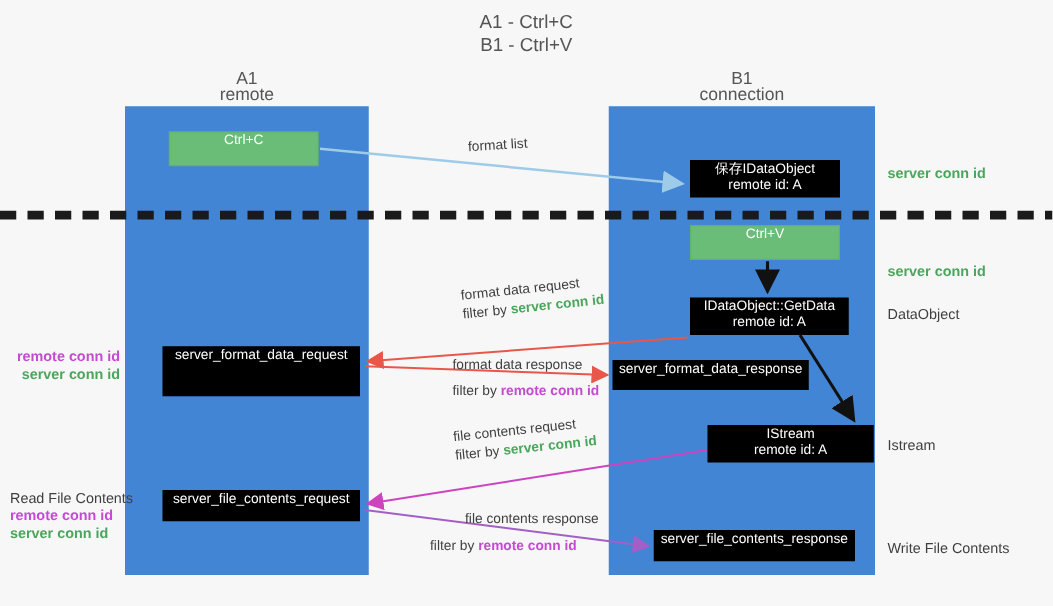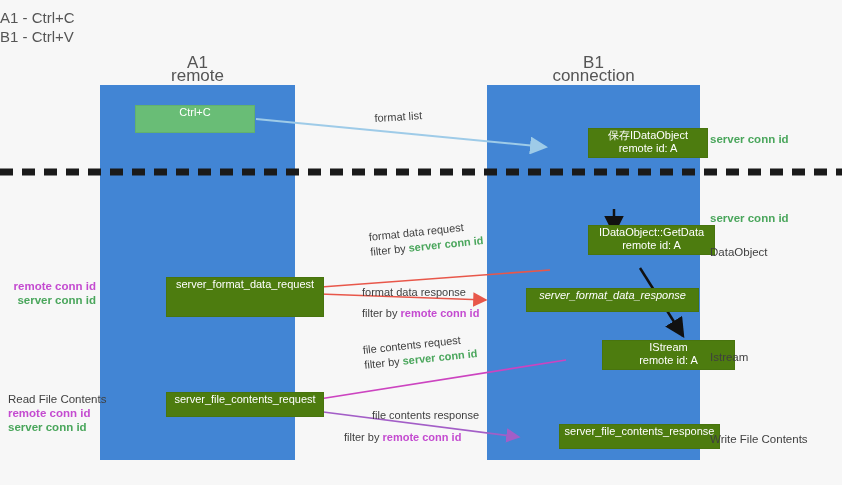--- a/index.html
+++ b/index.html
@@ -11,47 +11,47 @@
   }
   #stage{position:relative;width:842px;height:485px;}
 
   
   .lane{position:absolute;background:#4285d4;}
   #lane-a1{left:100px;top:85px;width:195px;height:375px;}
   #lane-b1{left:487px;top:85px;width:213px;height:375px;}
 
   .lane-head{
     position:absolute;text-align:center;
-    color:#555;font-size:17px;line-height:13px;
+    color:#555;font-size:14px;line-height:13px;
   }
   #head-a1{left:100px;top:56px;width:195px;}
   #head-b1{left:487px;top:56px;width:213px;}
 
   
   #title{
     position:absolute;left:0;top:8px;width:842px;
-    color:#555;font-size:15px;line-height:19px;
+    text-align:center;color:#555;font-size:15px;line-height:19px;
   }
 
   
   .box{
     position:absolute;box-sizing:border-box;
     display:flex;align-items:flex-start;justify-content:center;
     text-align:center;color:#fff;font-size:11px;line-height:13px;
     border:1px solid rgba(0,0,0,.06);
   }
   .box.green{background:#69bd76;}
-  .box.orange{background:#4d7c0f;margin-left:36px;}
+  .box.orange{background:#000000;}
 
   #box-ctrlc{left:135px;top:105px;width:120px;height:28px;}
   #box-save{left:552px;top:128px;width:120px;height:30px;}
   #box-ctrlv{left:552px;top:180px;width:120px;height:28px;}
-  #box-getdata{left:552px;top:225px;width:127px;height:30px;}
+  #box-getdata{left:552px;top:238px;width:127px;height:30px;}
   #box-fmt-req{left:130px;top:277px;width:158px;height:40px;}
-  #box-fmt-res{left:490px;top:288px;width:173px;height:24px;font-style:italic;}
+  #box-fmt-res{left:490px;top:288px;width:157px;height:24px;}
   #box-istream{left:566px;top:340px;width:133px;height:30px;}
   #box-file-req{left:130px;top:392px;width:158px;height:25px;}
   #box-file-res{left:523px;top:424px;width:161px;height:25px;}
 
   
   .lbl{position:absolute;font-size:11.5px;line-height:14px;color:#3f3f3f;white-space:nowrap;}
   .lbl.green{color:#4aa65c;font-weight:bold;}
   .lbl.grey{color:#3f3f3f;}
 
   #lbl-serverconn-1{left:710px;top:132px;}
@@ -142,20 +142,23 @@
     <span>Ctrl+C</span>
   </div>
 
   <div class="box orange" id="box-save">
     <span>
       <span>保存IDataObject</span><br>
       <span>remote id: A</span>
     </span>
   </div>
 
+  <div class="box green" id="box-ctrlv">
+    <span>Ctrl+V</span>
+  </div>
 
   <div class="box orange" id="box-getdata">
     <span>
       <span>IDataObject::GetData</span><br>
       <span>remote id: A</span>
     </span>
   </div>
 
   <div class="box orange" id="box-fmt-req">
     <span>server_format_data_request</span>

